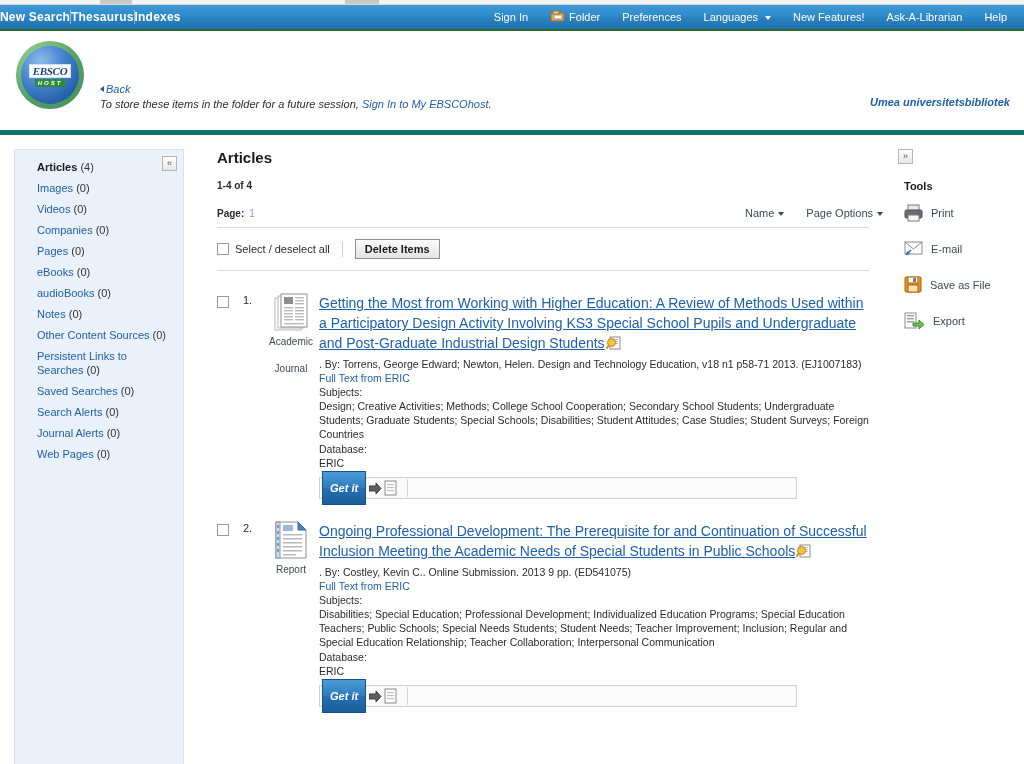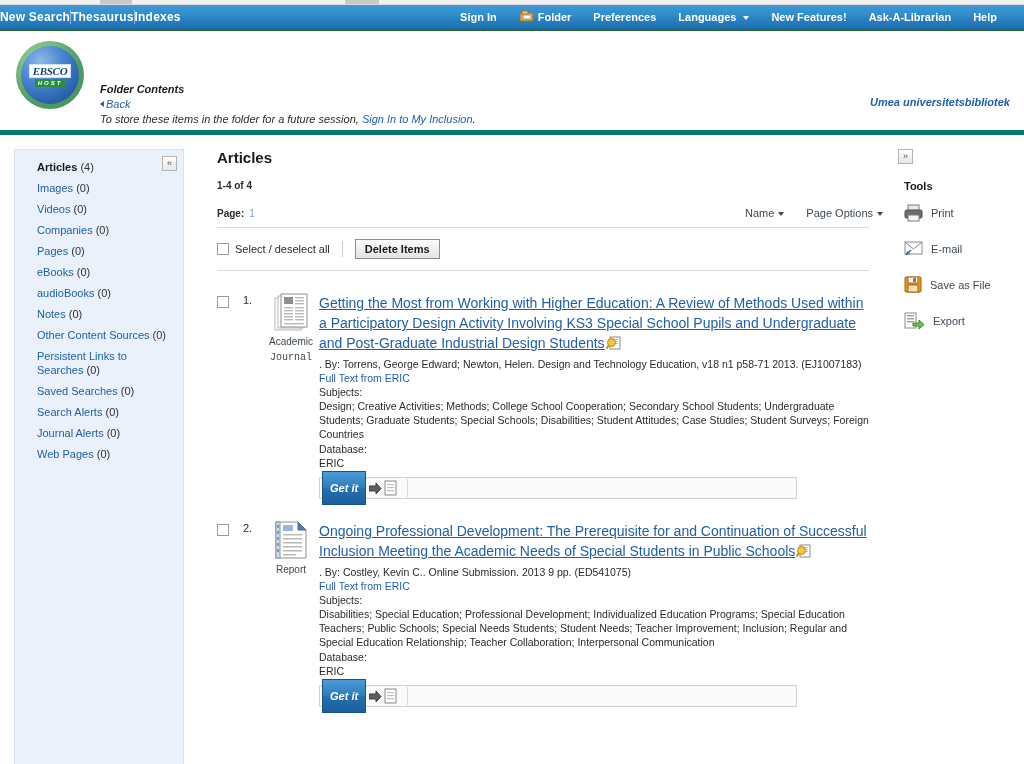--- a/index.html
+++ b/index.html
@@ -44,22 +44,21 @@
     height: 100%;
     display: flex; align-items: center;
     letter-spacing: .2px;
   }
   .nav-left .sep {
     width: 1px; height: 14px; background: rgba(255,255,255,.45);
   }
   .nav-right {
     margin-left: auto;
     display: flex; align-items: flex-end; height: 100%;
-    padding-right: 16px;
-    font-weight: bold;
+    padding-right: 6px;
   }
   .nav-right .nav-item {
     color: #ffffff;
     font-size: 11px;
     padding: 0 11px;
     height: 100%;
     display: flex; align-items: center;
     gap: 4px;
   }
   .caret-down {
@@ -408,23 +407,22 @@
 
 <div id="header-band">
   <div id="ebsco-logo">
     <div class="inner">
       <div class="word">EBSCO</div>
       <div class="host">HOST</div>
     </div>
   </div>
 
   <div id="folder-head">
-    <div class="title">Folder Contents</div>
     <a class="back-link" href="#"><span class="arrow"></span><span>Back</span></a>
-    <div class="store-line"><span>To store these items in the folder for a future session, </span><a href="#">Sign In to My Inclusion</a><span>.</span></div>
+    <div class="store-line"><span>To store these items in the folder for a future session, </span><a href="#">Sign In to My EBSCOhost</a><span>.</span></div>
   </div>
 
   <div id="institution">Umea universitetsbibliotek</div>
 </div>
 
 <div id="page-body">
 
   <div id="sidebar">
     <div id="sidebar-collapse">«</div>
     <div id="sidebar-list">
@@ -493,21 +491,21 @@
                 <rect x="10" y="23" width="9" height="1.4" fill="#b9b9b9"></rect>
                 <rect x="10" y="26" width="9" height="1.4" fill="#b9b9b9"></rect>
                 <rect x="21" y="14" width="9" height="1.4" fill="#b9b9b9"></rect>
                 <rect x="21" y="17" width="9" height="1.4" fill="#b9b9b9"></rect>
                 <rect x="21" y="20" width="9" height="1.4" fill="#b9b9b9"></rect>
                 <rect x="21" y="23" width="9" height="1.4" fill="#b9b9b9"></rect>
                 <rect x="21" y="26" width="9" height="1.4" fill="#b9b9b9"></rect>
                 <rect x="10" y="30" width="20" height="1.4" fill="#b9b9b9"></rect>
               </svg></div>
             <div class="type-label">Academic</div>
-            <div class="type-label" style="margin-top: 4px; font-family: Liberation Mono, monospace;">Journal</div>
+            <div class="type-label" style="margin-top: 15px;">Journal</div>
           </div>
           <div class="res-body"><a class="res-title" href="#">Getting the Most from Working with Higher Education: A Review of Methods Used within a Participatory Design Activity Involving KS3 Special School Pupils and Undergraduate and Post-Graduate Industrial Design Students</a><span class="preview-icon"><svg width="15" height="14" viewBox="0 0 15 14">
                 <rect x="4" y="1" width="10" height="12" fill="#ffffff" stroke="#8a8a8a"></rect>
                 <rect x="6" y="3" width="6" height="1" fill="#b9b9b9"></rect>
                 <rect x="6" y="5" width="6" height="1" fill="#b9b9b9"></rect>
                 <rect x="6" y="7" width="6" height="1" fill="#b9b9b9"></rect>
                 <circle cx="5.5" cy="6.5" r="4" fill="#f5c242" stroke="#b98b14"></circle>
                 <path d="M2.6 9.6 L0.6 12.4" stroke="#b98b14" stroke-width="1.8"></path>
               </svg></span><div class="res-meta">. By: Torrens, George Edward; Newton, Helen. Design and Technology Education, v18 n1 p58-71 2013. (EJ1007183)</div><a class="res-fulltext" href="#">Full Text from ERIC</a><div class="res-sec-label">Subjects:</div><div class="res-sec-val">Design; Creative Activities; Methods; College School Cooperation; Secondary School Students; Undergraduate Students; Graduate Students; Special Schools; Disabilities; Student Attitudes; Case Studies; Student Surveys; Foreign Countries</div><div class="res-sec-label">Database:</div><div class="res-sec-val">ERIC</div><div class="getit-bar">
               <span class="getit-btn">Get it</span>

